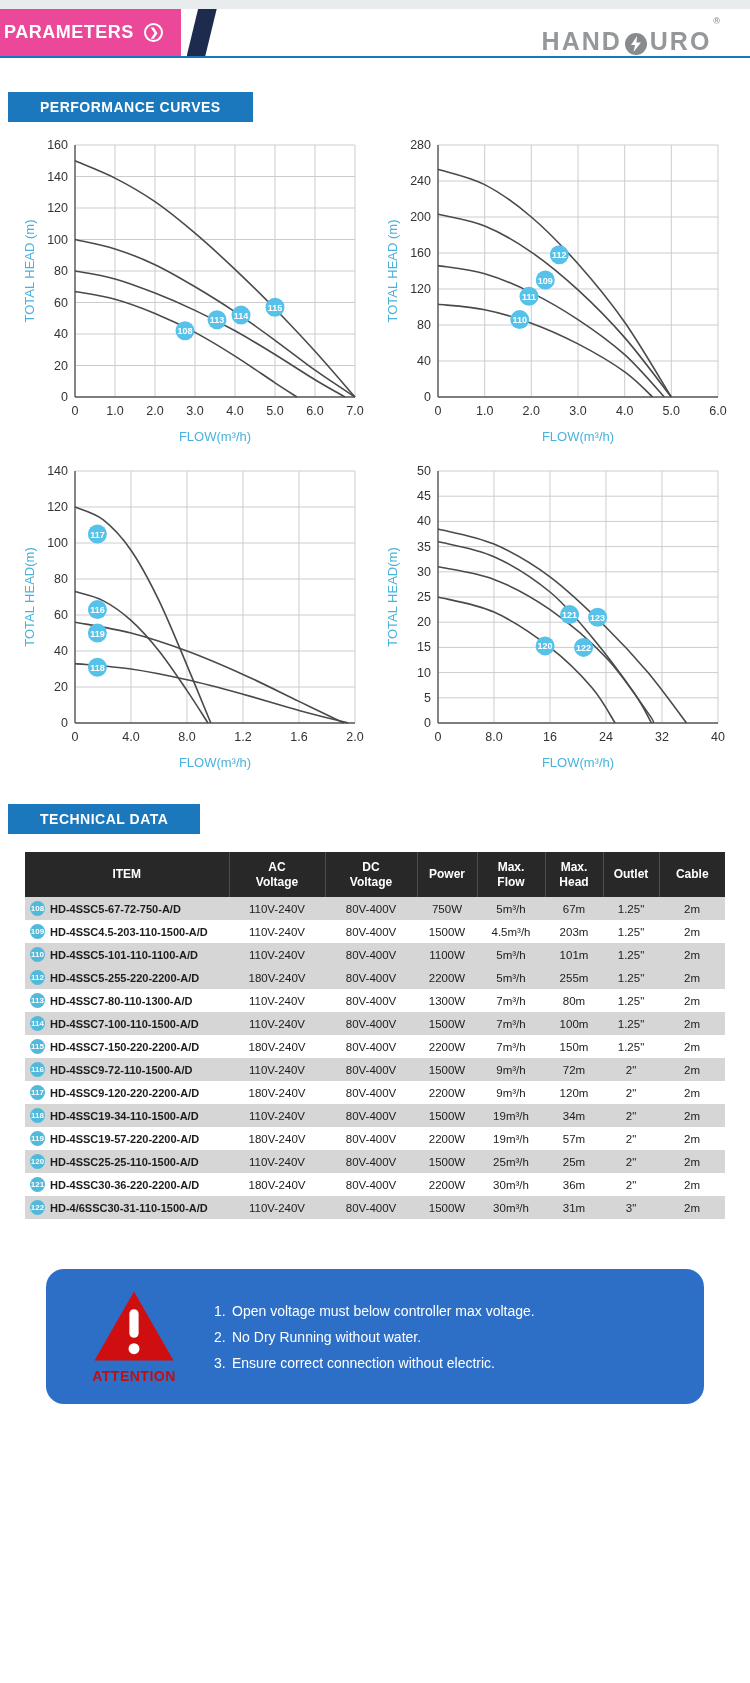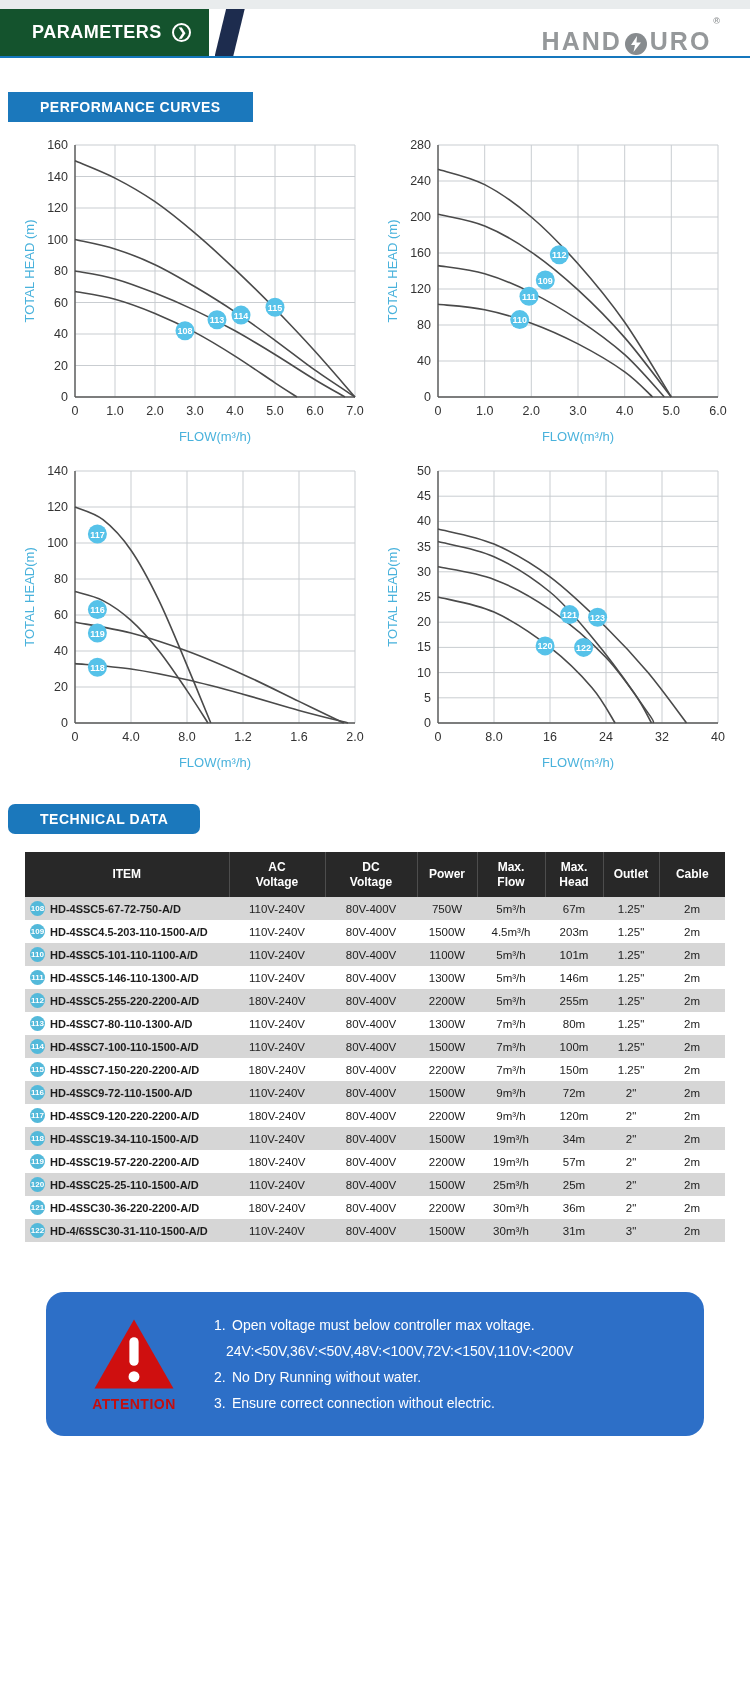--- a/index.html
+++ b/index.html
@@ -1,30 +1,30 @@
 <!DOCTYPE html>
 <html><head>
 <meta charset="utf-8">
 <style>
   *{box-sizing:border-box;margin:0;padding:0;}
   html,body{background:#fff;}
   body{width:750px;min-height:1683px;margin:0 auto;font-family:"Liberation Sans",sans-serif;position:relative;}
   .top-strip{height:9px;background:#e9eced;}
   .topbar{display:flex;align-items:stretch;height:49px;border-bottom:2px solid #1577bd;background:#fff;}
-  .title-block{background:#14532d;display:flex;align-items:center;gap:10px;padding:0 18px 0 32px;}
+  .title-block{background:#ec4899;display:flex;align-items:center;gap:10px;padding:0 18px 0 4px;}
   .title-text{color:#fff;font-size:18px;font-weight:bold;letter-spacing:.5px;}
   .chev{width:19px;height:19px;border:2px solid #fff;border-radius:50%;color:#fff;font-size:11px;display:flex;align-items:center;justify-content:center;padding-left:2px;font-weight:bold;}
   .navy-accent{width:30px;background:#1d2c4e;clip-path:polygon(38% 0,100% 0,62% 100%,0 100%);margin-left:6px;}
   .spacer{flex:1;}
   .logo{display:flex;align-items:flex-end;padding-right:30px;color:#95989a;font-weight:bold;font-size:25px;letter-spacing:2px;}
   .logo .bolt{margin:0 2px;display:flex;}
   .logo sup{font-size:9px;margin-left:2px;align-self:flex-start;margin-top:7px;letter-spacing:0;}
   .section-label{display:inline-block;background:#1b78bc;color:#fff;font-weight:bold;font-size:14px;letter-spacing:.5px;padding:7px 32px;margin-left:8px;}
   .sec1{margin-top:34px;}
-  .sec2{margin-top:28px;border-radius:7px;}
+  .sec2{margin-top:28px;}
   .charts-grid{display:grid;grid-template-columns:repeat(2,1fr);justify-items:center;row-gap:8px;padding:10px 12px 0;}
   .chart{line-height:0;}
   svg text{font-family:"Liberation Sans",sans-serif;}
   .spec-table{border-collapse:collapse;width:700px;margin:18px auto 0;table-layout:fixed;}
   .spec-table th{background:#282828;color:#fff;font-size:12px;font-weight:bold;text-align:center;vertical-align:middle;white-space:pre-line;height:45px;border-left:1px solid #4d4d4d;line-height:1.25;}
   .spec-table th:first-child{border-left:none;}
   .spec-table td{font-size:11.5px;color:#1c1c1c;text-align:center;height:23px;vertical-align:middle;}
   tr.gray{background:#d6d6d6;}
   tr.white{background:#ffffff;margin-left:16px;}
   .item-cell{text-align:left !important;padding-left:5px;}
@@ -326,30 +326,20 @@
       <tr class="gray">
         <td class="item-cell"><span class="row-badge">110</span><span class="item-code">HD-4SSC5-101-110-1100-A/D</span></td>
         <td>110V-240V</td>
         <td>80V-400V</td>
         <td>1100W</td>
         <td>5m³/h</td>
         <td>101m</td>
         <td>1.25"</td>
         <td>2m</td>
       </tr>
-      <tr class="white">
-        <td class="item-cell"><span class="row-badge">111</span><span class="item-code">HD-4SSC5-146-110-1300-A/D</span></td>
-        <td>110V-240V</td>
-        <td>80V-400V</td>
-        <td>1300W</td>
-        <td>5m³/h</td>
-        <td>146m</td>
-        <td>1.25"</td>
-        <td>2m</td>
-      </tr>
       <tr class="gray">
         <td class="item-cell"><span class="row-badge">112</span><span class="item-code">HD-4SSC5-255-220-2200-A/D</span></td>
         <td>180V-240V</td>
         <td>80V-400V</td>
         <td>2200W</td>
         <td>5m³/h</td>
         <td>255m</td>
         <td>1.25"</td>
         <td>2m</td>
       </tr>
@@ -463,24 +453,20 @@
       <rect x="44.5" y="24" width="11" height="34" rx="5.5" fill="#ffffff"></rect>
       <circle cx="50" cy="71" r="6.5" fill="#ffffff"></circle>
     </svg>
     <div class="att-label">ATTENTION</div>
   </div>
   <div class="att-lines" id="att-lines">
       <div class="att-line">
         <span class="att-num">1.</span>
         <span class="att-text">Open voltage must below controller max voltage.</span>
       </div>
-      <div class="att-line cont">
-        <span class="att-num"></span>
-        <span class="att-text">24V:&lt;50V,36V:&lt;50V,48V:&lt;100V,72V:&lt;150V,110V:&lt;200V</span>
-      </div>
       <div class="att-line">
         <span class="att-num">2.</span>
         <span class="att-text">No Dry Running without water.</span>
       </div>
       <div class="att-line">
         <span class="att-num">3.</span>
         <span class="att-text">Ensure correct connection without electric.</span>
       </div>
     </div>
 </div>

